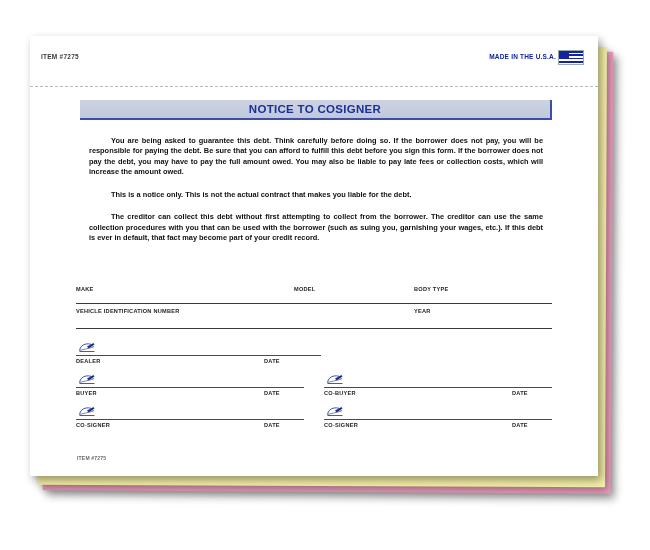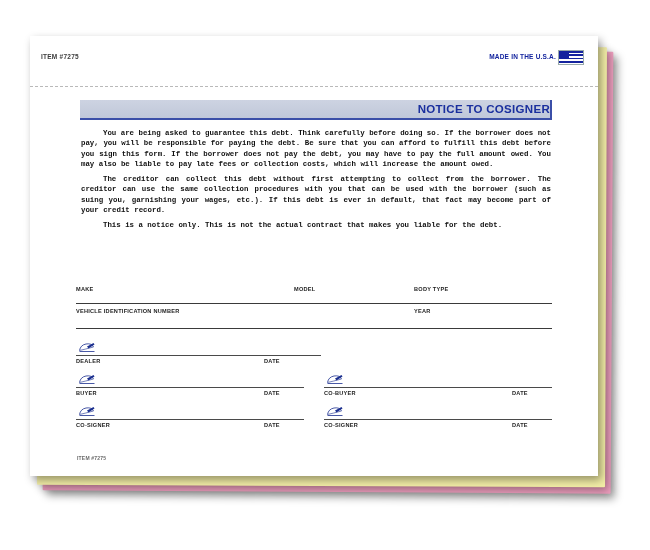--- a/index.html
+++ b/index.html
@@ -118,21 +118,21 @@
   
   .banner {
     position: absolute;
     left: 50px;
     width: 472px;
     height: 20px;
     background: linear-gradient(to bottom, #cdd3e2 0%, #c6cddd 55%, #c0c8da 100%);
     border-right: 2px solid #3b4fa8;
     border-bottom: 2px solid #3b4fa8;
     box-sizing: border-box;
-    text-align: right;
+    text-align: center;
     color: #1a2f9e;
     font-weight: bold;
     font-size: 11.5px;
     line-height: 19px;
     letter-spacing: 0.3px;
   }
   .banner-1 { top: 64px; }
   .banner-2 { top: 206px; height: 21px; line-height: 20px; }
 
   
@@ -141,23 +141,22 @@
     left: 47px;
     width: 478px;
     top: 88px;
     font-size: 7.4px;
     line-height: 10.45px;
     color: #111;
     font-weight: bold;
     text-align: justify;
   }
   .body-copy p {
-    margin: 4px;
+    margin: 12px;
     text-indent: 22px;
-    font-family: Liberation Mono, monospace;
   }
 
   
   .form-area {
     position: absolute;
     left: 46px;
     top: 250px;
     width: 476px;
   }
 
@@ -210,22 +209,22 @@
 
   <div class="made-in">MADE IN THE U.S.A.</div>
   <div class="flag"></div>
 
   <div class="perf"></div>
 
   <div class="banner banner-1">NOTICE TO COSIGNER</div>
 
   <div class="body-copy">
     <p>You are being asked to guarantee this debt.  Think carefully before doing so.  If the borrower does not pay, you will be responsible for paying the debt.  Be sure that you can afford to fulfill this debt before you sign this form.  If the borrower does not pay the debt, you may have to pay the full amount owed.  You may also be liable to pay late fees or collection costs, which will increase the amount owed.</p>
+    <p>This is a notice only.  This is not the actual contract that makes you liable for the debt.</p>
     <p>The creditor can collect this debt without first attempting to collect from the borrower.  The creditor can use the same collection procedures with you that can be used with the borrower (such as suing you, garnishing your wages, etc.).  If this debt is ever in default, that fact may become part of your credit record.</p>
-    <p>This is a notice only.  This is not the actual contract that makes you liable for the debt.</p>
   </div>
 
 
   <div class="form-area">
 
     <div class="flabel" style="left:0px;  top:0px;">MAKE</div>
     <div class="flabel" style="left:218px;top:0px;">MODEL</div>
     <div class="flabel" style="left:338px;top:0px;">BODY TYPE</div>
 
     <div class="rule" style="left:0px; top:17px; width:476px;"></div>

